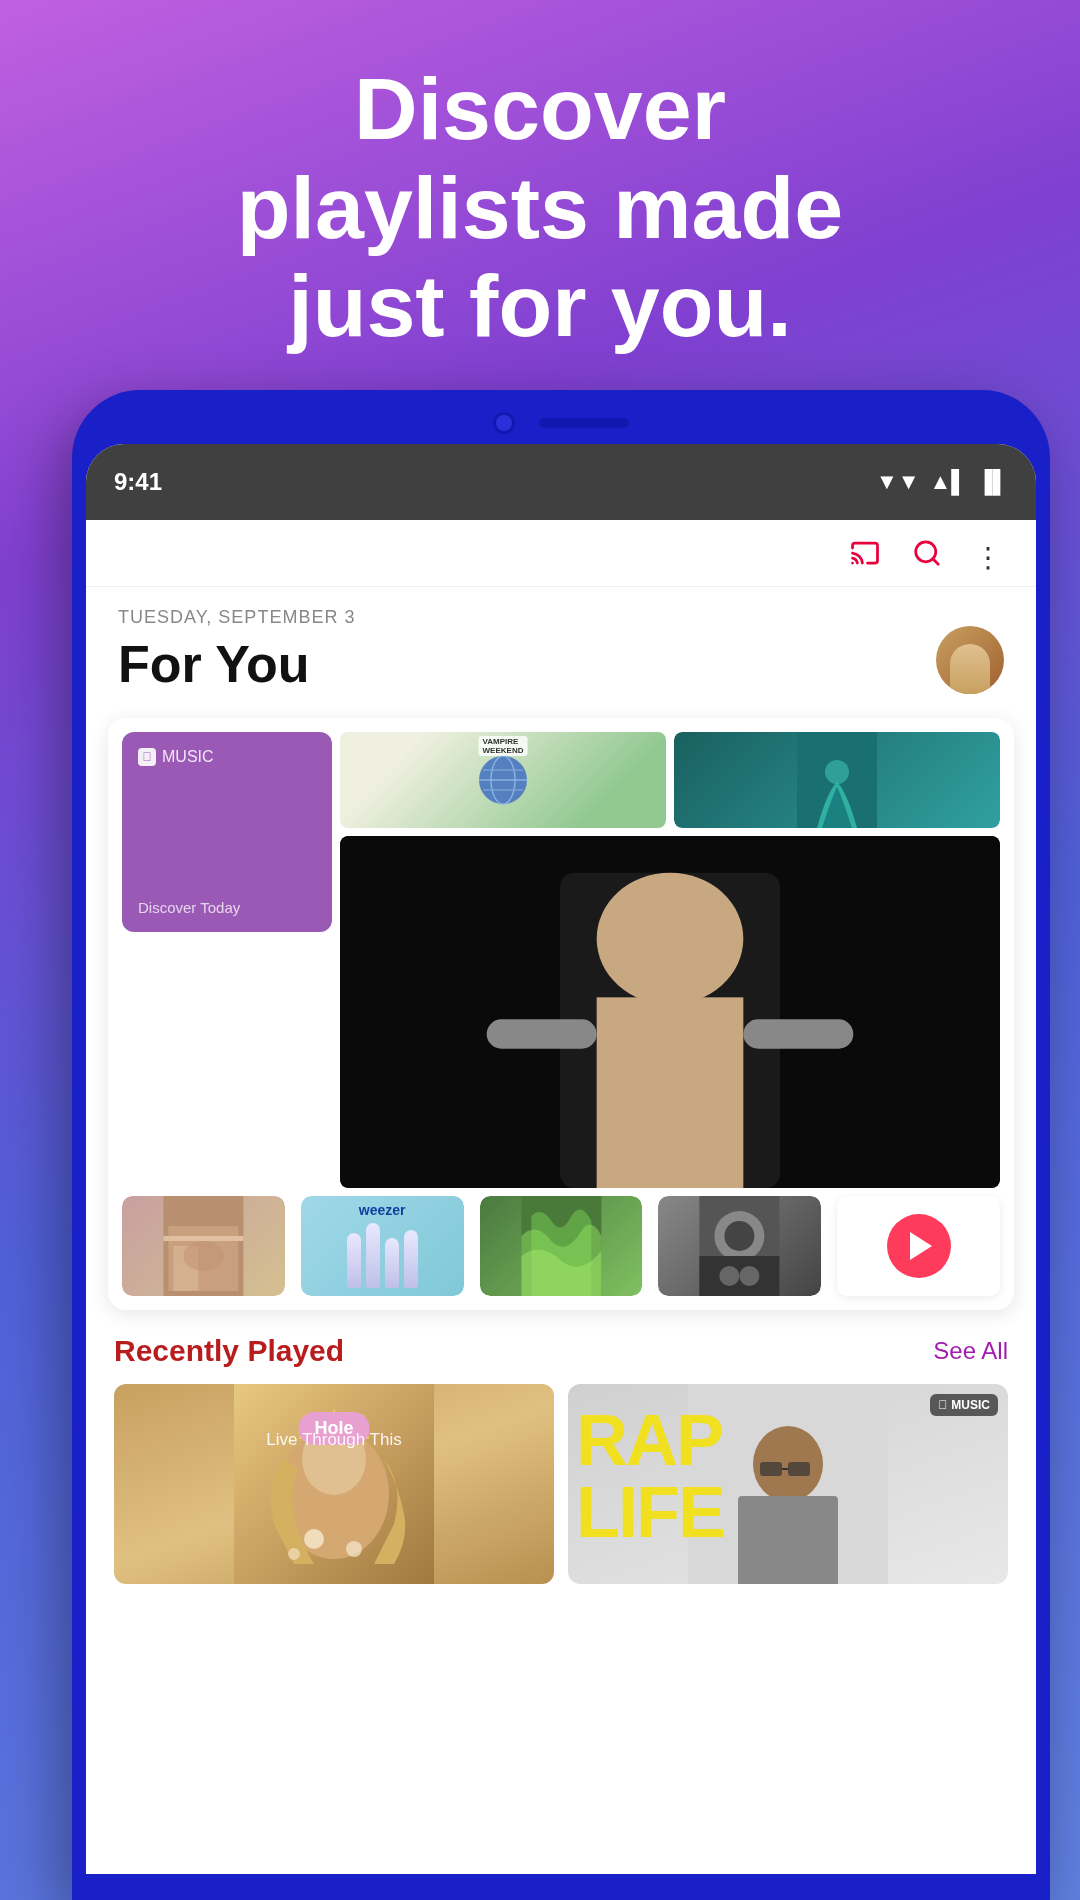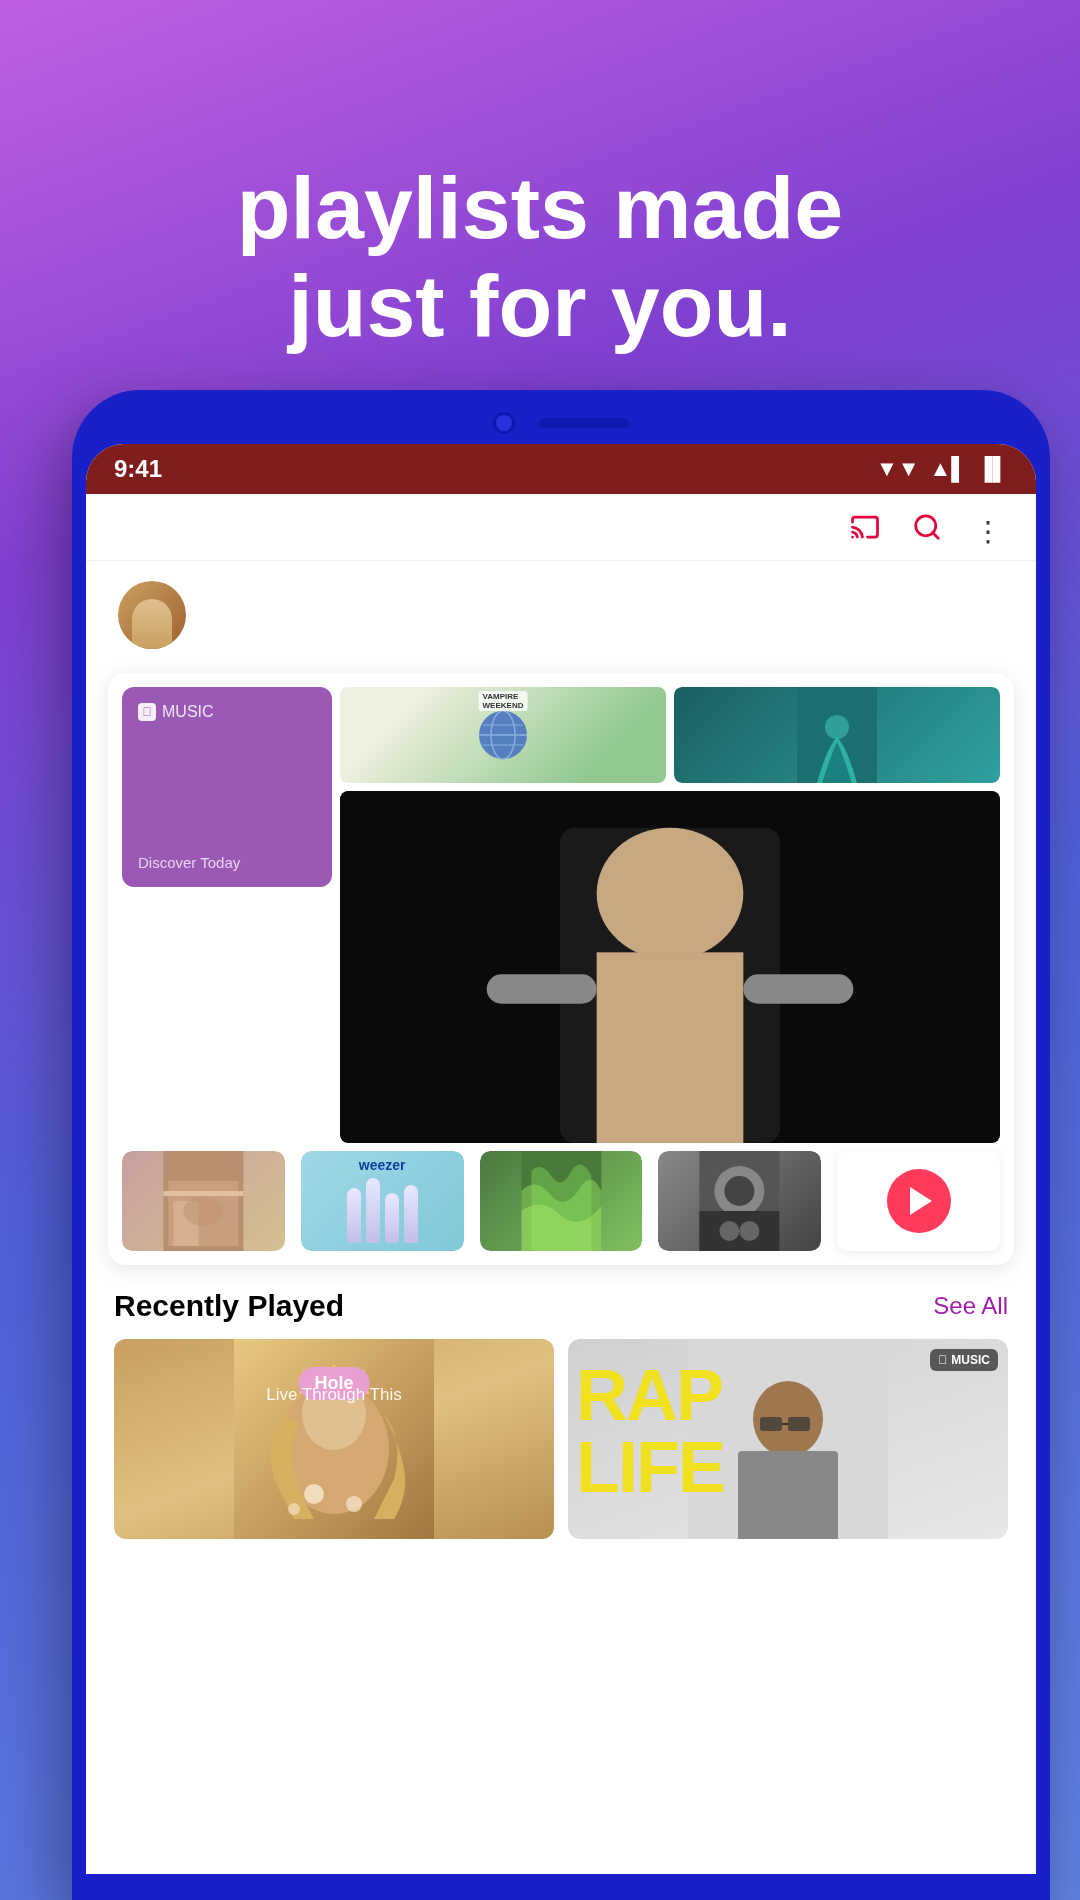--- a/index.html
+++ b/index.html
@@ -66,26 +66,26 @@
     .phone-screen {
       background: #fff;
       border-radius: 38px 38px 0 0;
       margin: 0 14px;
       overflow: hidden;
       height: calc(100% - 80px);
     }
 
     
     .status-bar {
-      background: #7f1d1d;
+      background: #404040;
       color: #fff;
       display: flex;
       justify-content: space-between;
       align-items: center;
-      padding: 11px 28px;
+      padding: 24px 28px;
       font-size: 24px;
       font-weight: 600;
     }
     .status-right {
       display: flex;
       align-items: center;
       gap: 10px;
     }
     .wifi-icon { font-size: 22px; }
     .signal-icon { font-size: 22px; }
@@ -277,21 +277,21 @@
     }
     .section-header {
       display: flex;
       justify-content: space-between;
       align-items: center;
       margin-bottom: 16px;
     }
     .section-title {
       font-size: 30px;
       font-weight: 700;
-      color: #000000;
+      color: #b91c1c;
     }
     .see-all {
       font-size: 24px;
       color: #a21caf;
       font-weight: 500;
     }
     .recent-grid {
       display: flex;
       gap: 14px;
     }
@@ -352,21 +352,21 @@
       font-size: 14px;
       color: #fff;
       font-weight: 600;
     }
   </style>
 </head>
 <body>
 
 <div>
   <div class="bg-headline">
-    <br>
+    <span>Discover</span><br>
     <span>playlists made</span><br>
     <span>just for you.</span>
   </div>
 </div>
 
 <div class="phone-shell">
 
   <div class="phone-notch-area">
     <div class="phone-camera"></div>
     <div class="phone-speaker"></div>
@@ -394,20 +394,24 @@
       <span class="toolbar-icon">
         <svg width="30" height="30" viewBox="0 0 24 24" fill="none" stroke="#e8003c" stroke-width="2.2" stroke-linecap="round" stroke-linejoin="round">
           <circle cx="11" cy="11" r="8"></circle>
           <line x1="21" y1="21" x2="16.65" y2="16.65"></line>
         </svg>
       </span>
       <span class="toolbar-icon" style="color:#333; font-size:28px; letter-spacing:2px;">⋮</span>
     </div>
 
     <div class="for-you-header">
+      <div>
+        <div class="for-you-date">TUESDAY, SEPTEMBER 3</div>
+        <div class="for-you-title">For You</div>
+      </div>
       <div class="avatar">
         <div class="avatar-person"></div>
       </div>
     </div>
 
     <div class="playlist-card">
 
       <div class="card-top-row">
 
         <div class="favorites-tile">

